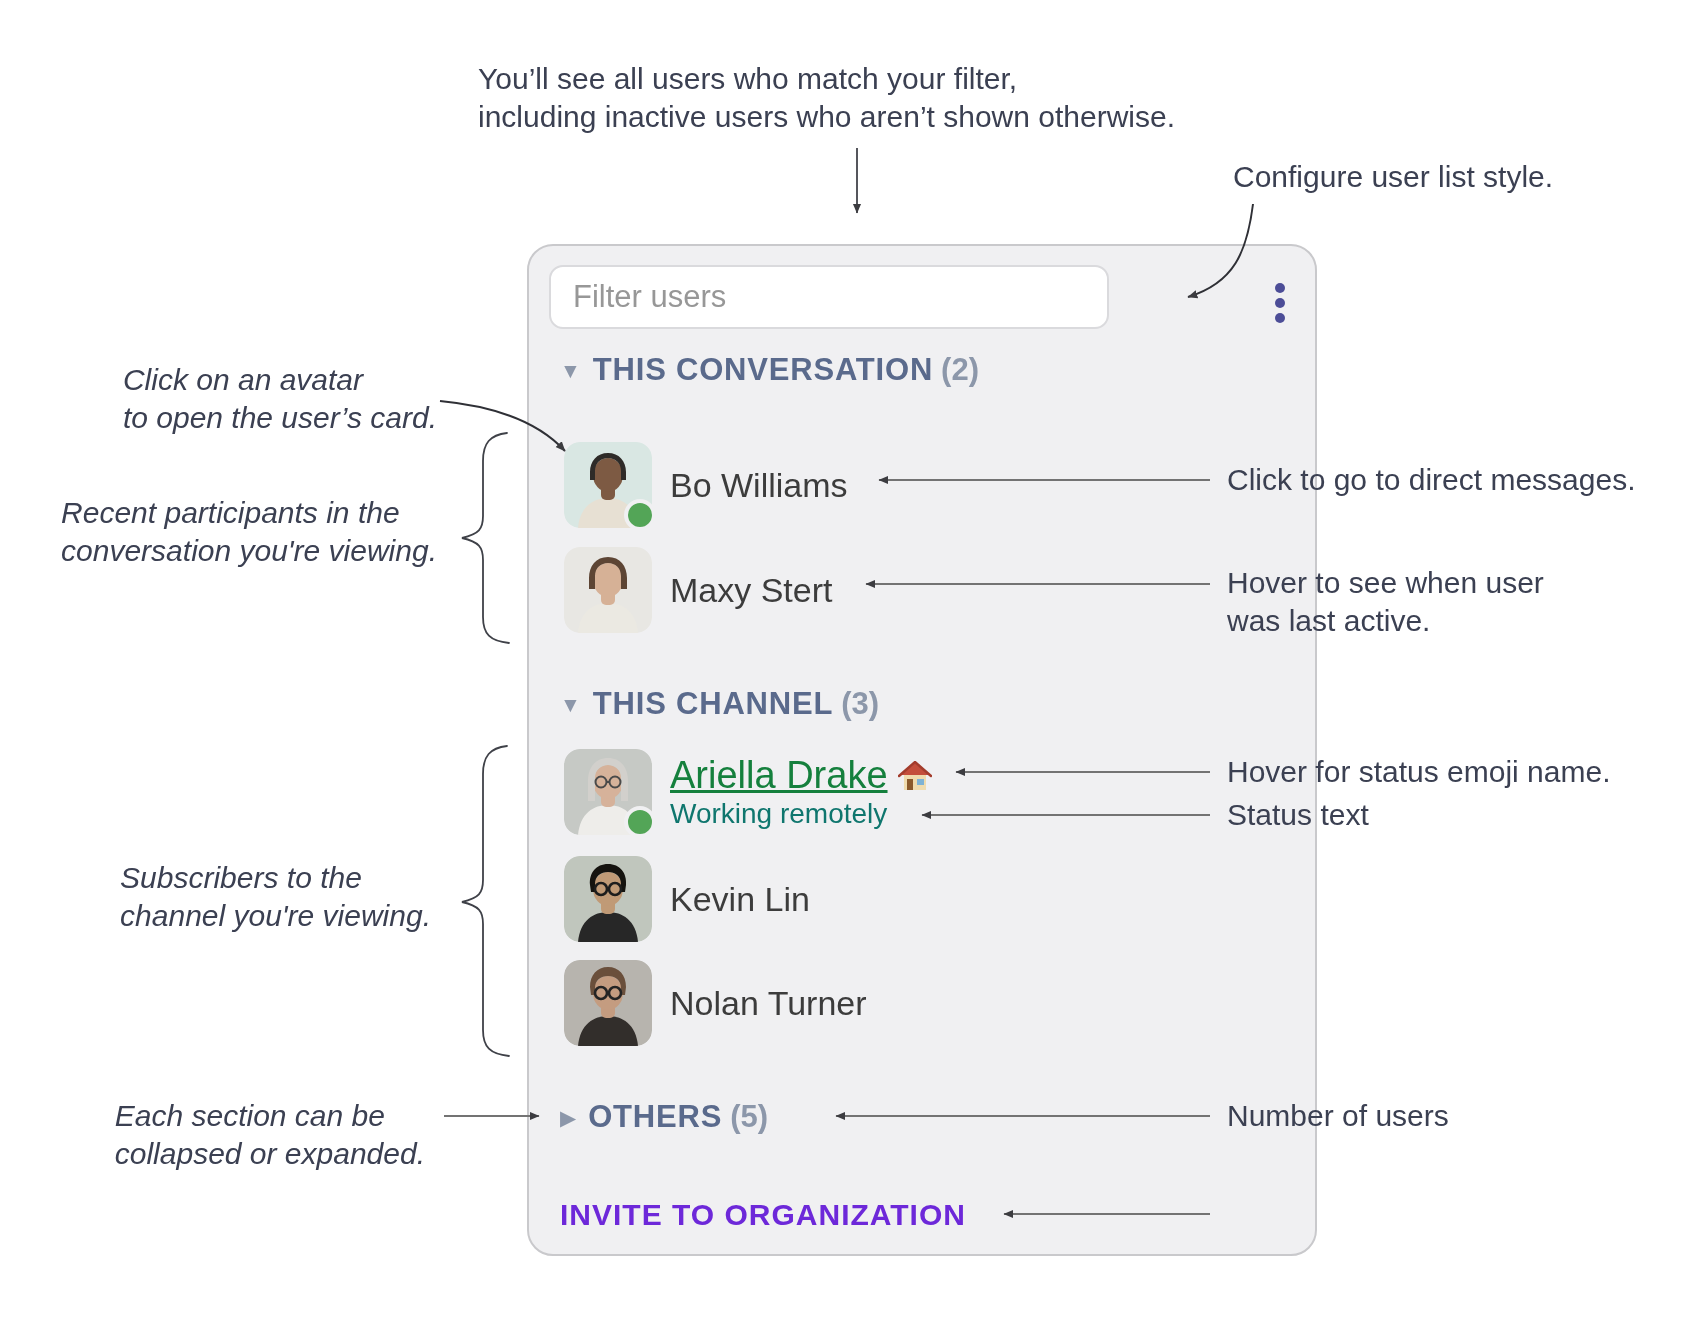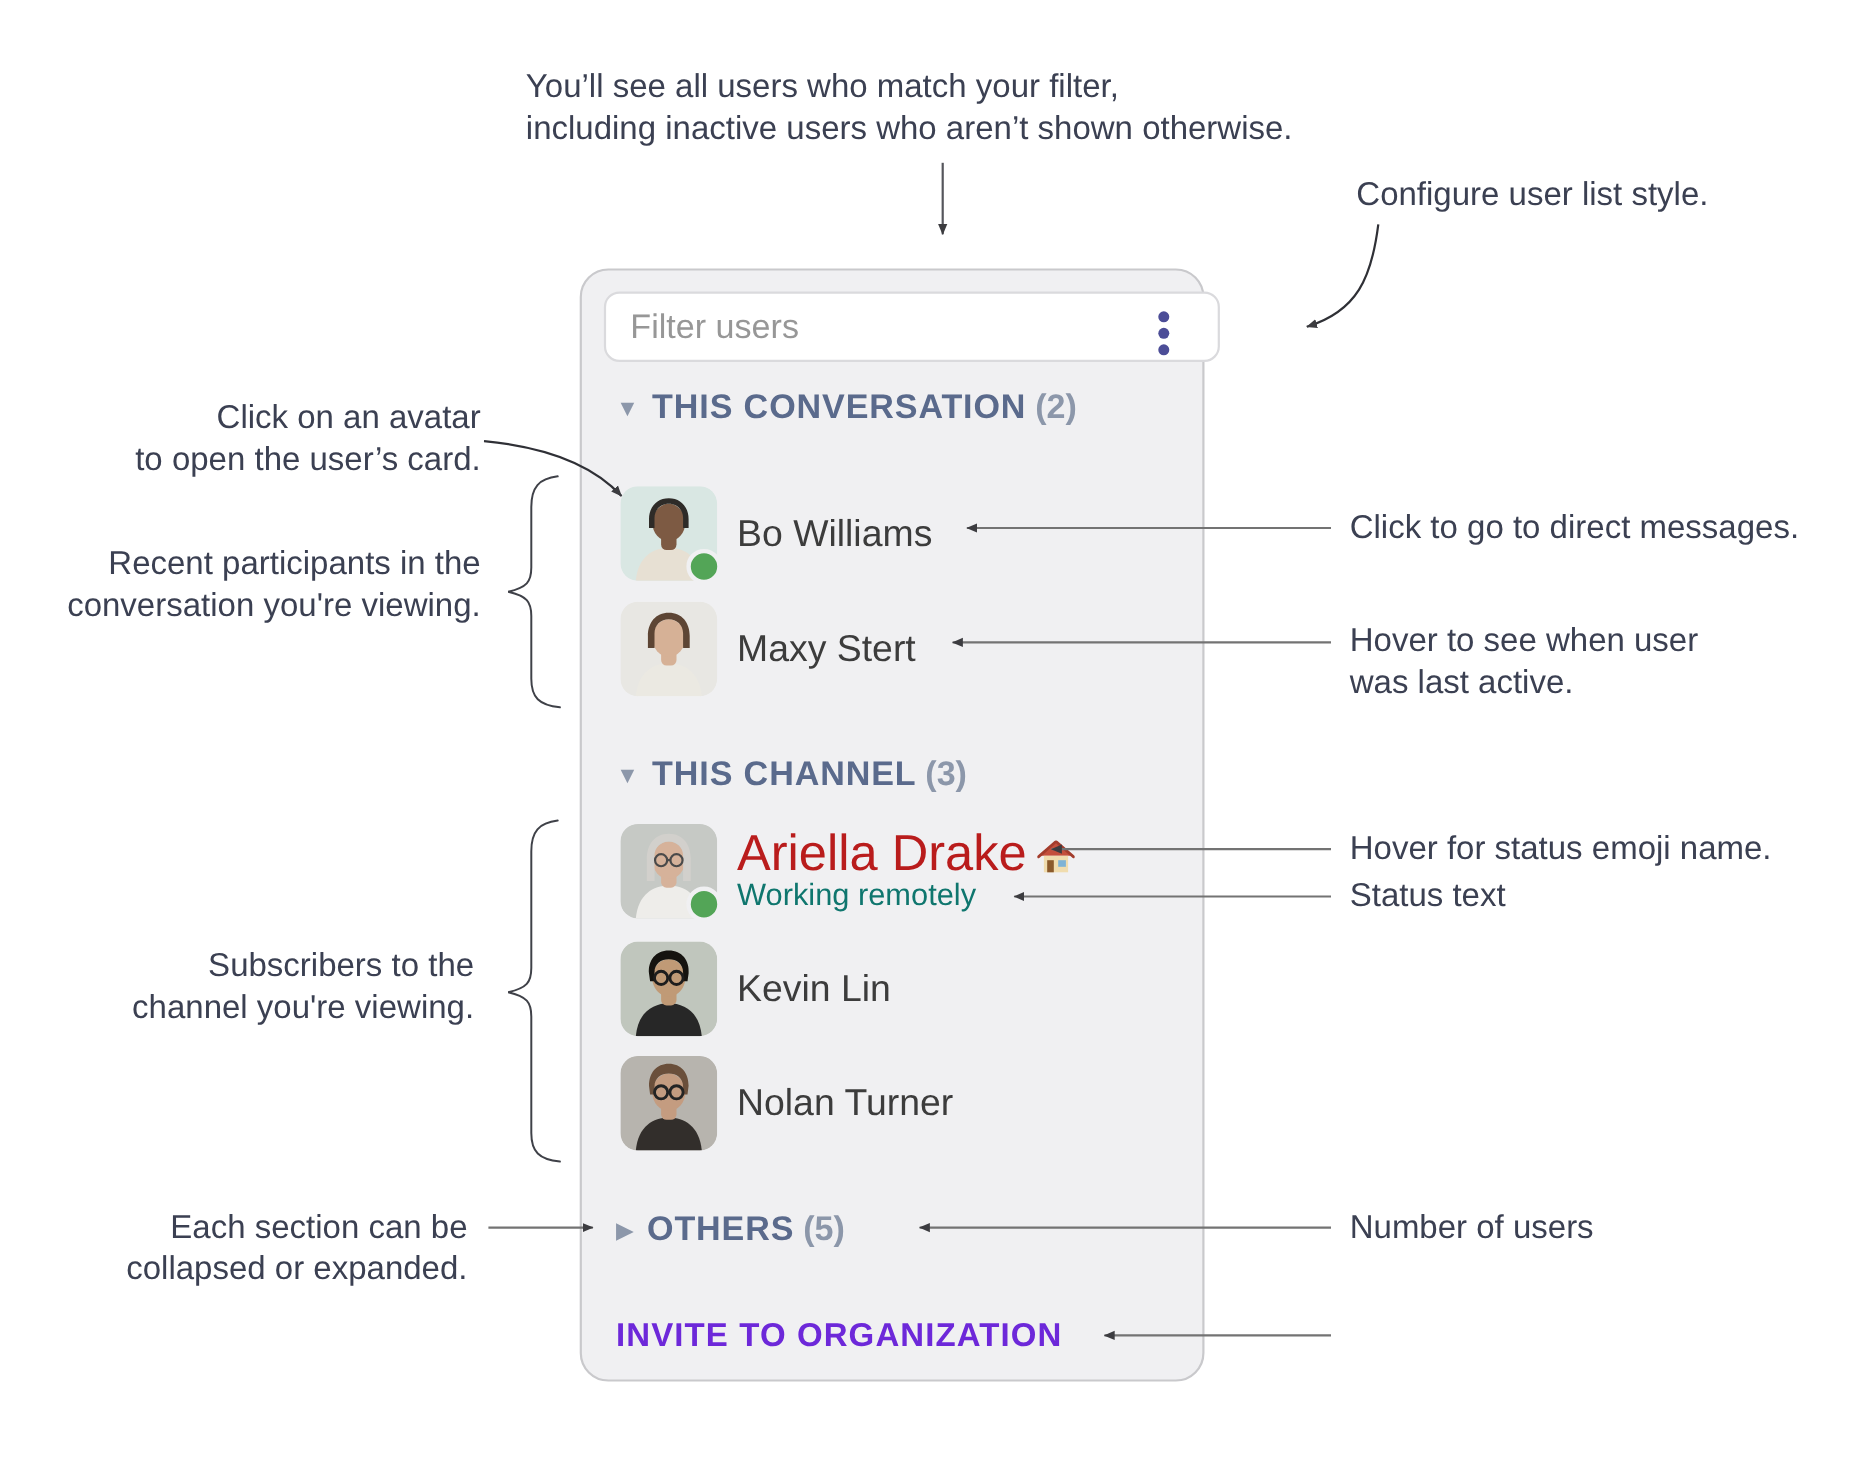--- a/index.html
+++ b/index.html
@@ -6,36 +6,36 @@
   body{width:1683px;height:1328px;overflow:hidden;
        font-family:"Liberation Sans","DejaVu Sans",sans-serif;}
   .stage{position:relative;width:1683px;height:1328px;background:#ffffff;}
 
   
   svg.connectors{position:absolute;left:0;top:0;width:1683px;height:1328px;
                  pointer-events:none;z-index:5;}
 
   
   .note{position:absolute;font-size:30px;color:#3b4052;line-height:38px;z-index:6;}
-  .note.r{text-align:right;}
+  .note.r{font-style:italic;}
   .note-top{left:478px;top:60px;}
   .note-configure{left:1233px;top:158px;}
   .note-avatar{right:1246px;top:361px;}
   .note-recent{right:1246px;top:494px;}
   .note-subscribers{right:1252px;top:859px;}
   .note-each{right:1258px;top:1097px;}
   .note-dm{left:1227px;top:461px;}
   .note-lastactive{left:1227px;top:564px;}
   .note-emoji{left:1227px;top:753px;}
   .note-statustext{left:1227px;top:796px;}
   .note-number{left:1227px;top:1097px;}
   .note-invite{left:1227px;top:1195px;}
 
   
-  .panel{position:absolute;left:527px;top:244px;width:568px;height:1012px;
+  .panel{position:absolute;left:527px;top:244px;width:790px;height:1012px;
          background:#f0f0f2;border:2px solid #c9c9cc;border-radius:26px;
          box-sizing:border-box;z-index:2;}
   .filter{position:absolute;left:20px;top:19px;width:560px;height:64px;
           box-sizing:border-box;background:#ffffff;border:2px solid #dadadd;
           border-radius:14px;font-size:31px;color:#444;padding:0 22px;outline:none;
           font-family:inherit;}
   .filter::placeholder{color:#979797;}
   .kebab{position:absolute;right:26px;top:33px;background:none;border:none;
          padding:4px;cursor:pointer;display:flex;flex-direction:column;gap:5px;
          align-items:center;}
@@ -50,21 +50,21 @@
   .user-row{position:absolute;left:35px;right:20px;height:90px;cursor:pointer;padding-left:22px;}
   .row1{top:196px;} .row2{top:301px;} .row3{top:503px;} .row4{top:610px;} .row5{top:714px;}
   .avatar{position:absolute;left:0;top:0;width:88px;height:86px;border-radius:16px;
           overflow:visible;cursor:pointer;}
   .avatar svg.face{width:88px;height:86px;border-radius:16px;display:block;}
   .presence{position:absolute;width:24px;height:24px;border-radius:50%;
             background:#53a557;border:4px solid #f0f0f2;right:-4px;bottom:-3px;}
   .uname{position:absolute;left:106px;top:0;height:86px;line-height:86px;
          font-size:34px;color:#3c3c3c;white-space:nowrap;}
   .uname-block{position:absolute;left:106px;top:6px;white-space:nowrap;}
-  .uname-line{font-size:46px;color:#b91c1c;line-height:40px;}
+  .uname-line{font-size:38px;color:#15803d;line-height:40px;text-decoration:underline;}
   .house{width:34px;height:30px;vertical-align:-3px;margin-left:10px;}
   .ustatus{font-size:28px;color:#0f766e;line-height:34px;margin-top:2px;}
 
   .invite{position:absolute;left:31px;top:952px;font-size:30px;font-weight:700;
           letter-spacing:1px;color:#6d28d9;text-decoration:none;cursor:pointer;
           white-space:nowrap;}
 </style>
 </head>
 <body>
 

